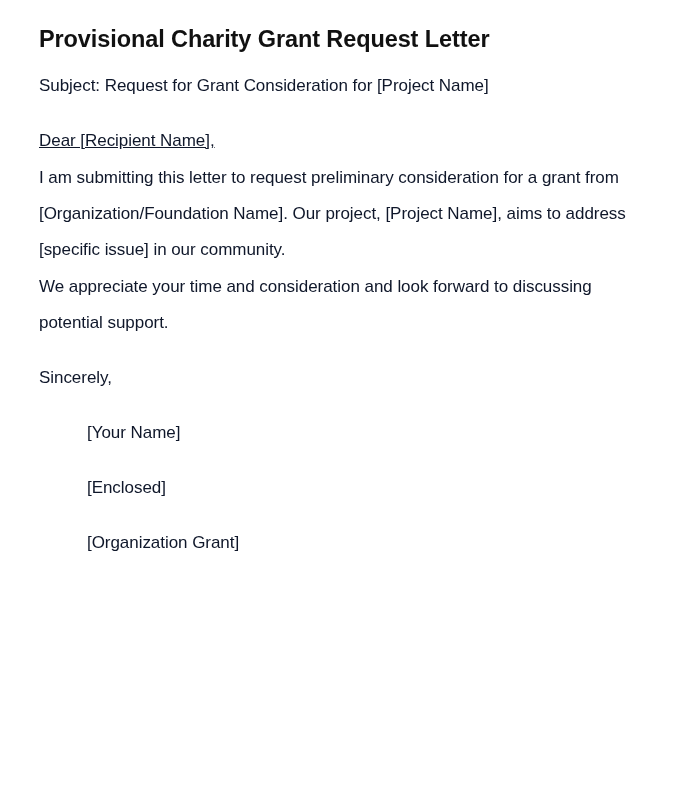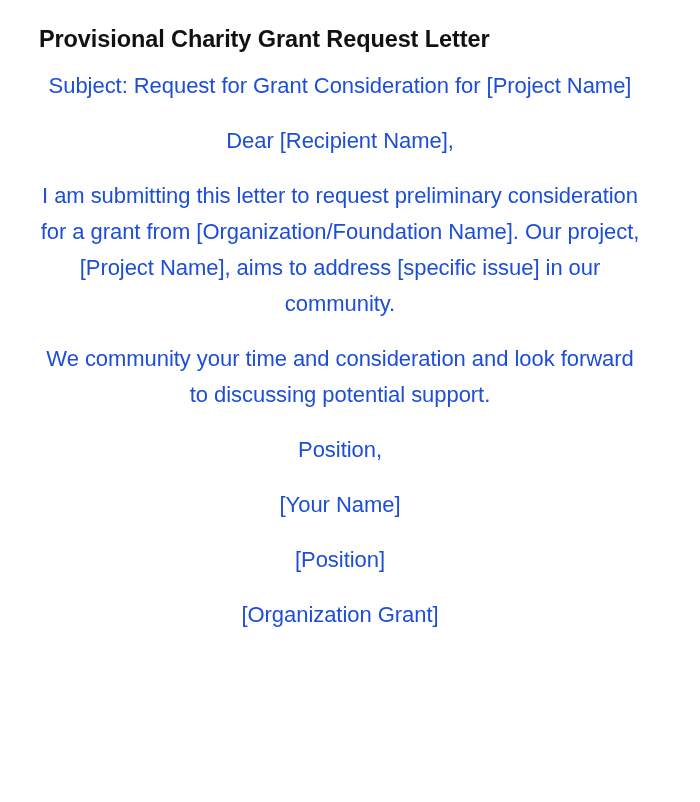--- a/index.html
+++ b/index.html
@@ -33,53 +33,52 @@
     font-size: 23.5px;
     font-weight: bold;
     line-height: 30px;
     letter-spacing: -0.1px;
     margin: 0;
     padding-top: 24px;
     color: #111111;
     white-space: nowrap;
   }
   .para {
-    font-size: 22px;
+    font-size: 17px;
     font-weight: normal;
     line-height: 36px;
     margin: 0;
-    color: #1d4ed8;
+    color: #0f172a;
     letter-spacing: -0.05px;
-    text-align: center;
   }
   .para.subject    { margin-top: 14px; }
-  .para.salutation { margin-top: 19px; }
-  .para.body       { margin-top: 19px; }
+  .para.salutation { margin-top: 19px; text-decoration: underline; }
+  .para.body       { margin-top: 1px; }
   .para.closing    { margin-top: 19px; }
-  .para.signature  { margin-top: 19px; }
+  .para.signature  { margin-top: 19px; margin-left: 48px; }
 </style>
 </head>
 <body>
 
 <div class="page">
   <div class="doc">
 
     <h1 class="doc-title">Provisional Charity Grant Request Letter</h1>
 
     <p class="para subject">Subject: Request for Grant Consideration for [Project Name]</p>
 
     <p class="para salutation">Dear [Recipient Name],</p>
 
     <p class="para body">I am submitting this letter to request preliminary consideration for a grant from [Organization/Foundation Name]. Our project, [Project Name], aims to address [specific issue] in our community.</p>
 
 
-    <p class="para body">We community your time and consideration and look forward to discussing potential support.</p>
+    <p class="para body">We appreciate your time and consideration and look forward to discussing potential support.</p>
 
-    <p class="para closing">Position,</p>
+    <p class="para closing">Sincerely,</p>
 
     <p class="para signature">[Your Name]</p>
 
-    <p class="para signature">[Position]</p>
+    <p class="para signature">[Enclosed]</p>
 
     <p class="para signature">[Organization Grant]</p>
 
   </div>
 </div>
 
 </body></html>

